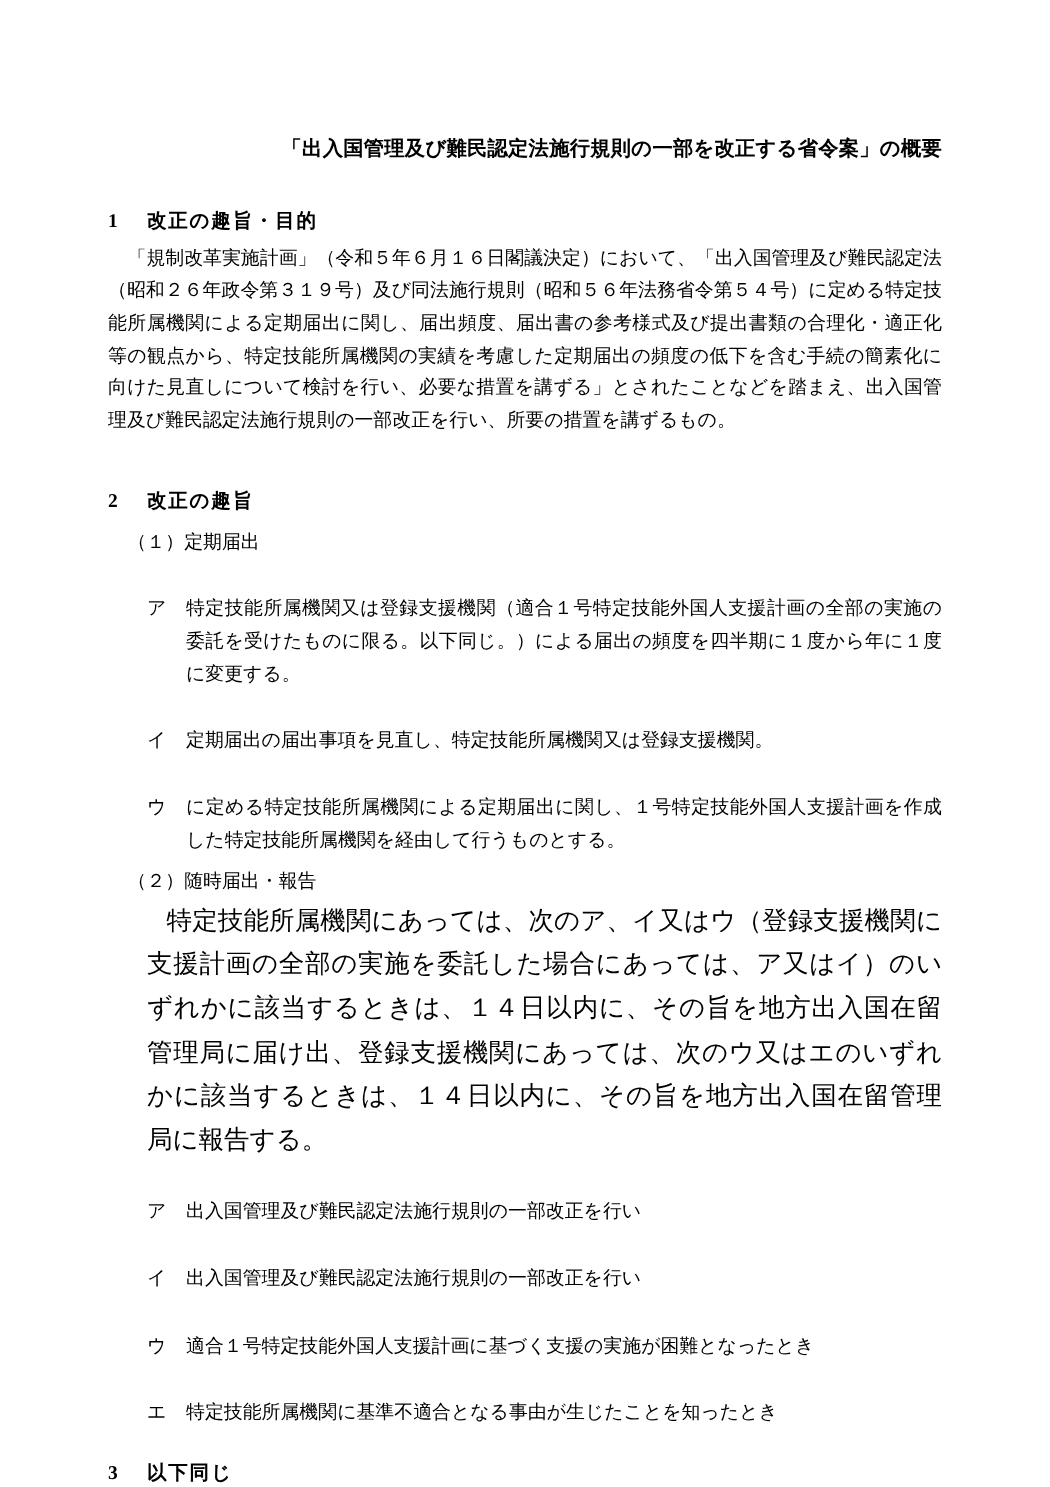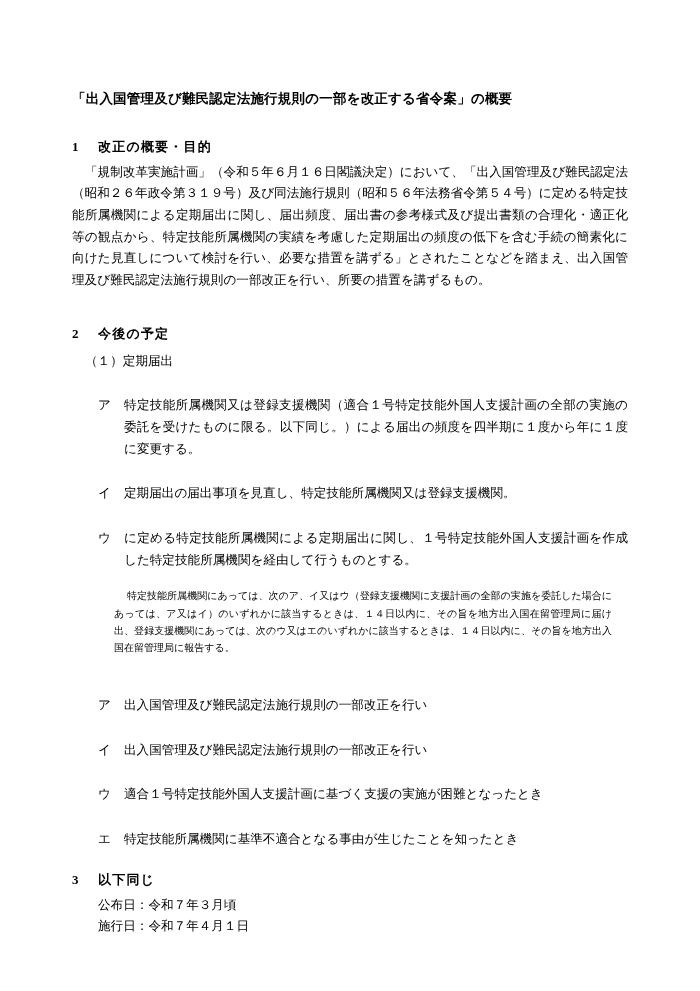--- a/index.html
+++ b/index.html
@@ -15,21 +15,21 @@
     -webkit-font-smoothing: antialiased;
   }
   .page {
     position: relative;
     width: 700px;
     height: 991px;
     box-sizing: border-box;
     padding: 88px 72px 40px 72px;
   }
   .doc-title {
-    text-align: left;
+    text-align: right;
     font-size: 13.5px;
     font-weight: bold;
     letter-spacing: 0.2px;
     margin: 0 0 26px 0;
     line-height: 1.6;
   }
   .section {
     margin-bottom: 4px;
   }
   .section-heading {
@@ -75,23 +75,23 @@
     flex: 0 0 auto;
     width: 26px;
   }
   .item .body {
     flex: 1 1 auto;
     text-align: justify;
     text-justify: inter-ideograph;
     margin-top: 23px;
   }
   .indent-para {
-    font-size: 10px;
+    font-size: 17px;
     line-height: 1.72;
-    margin: 16px;
+    margin: 0;
     padding-left: 26px;
     text-indent: 13px;
     text-align: justify;
     text-justify: inter-ideograph;
   }
   .schedule-line {
     font-size: 12.6px;
     line-height: 1.72;
     margin: 0;
     padding-left: 26px;
@@ -101,47 +101,48 @@
 </head>
 <body>
 
 <div class="page">
 
   <h1 class="doc-title">「出入国管理及び難民認定法施行規則の一部を改正する省令案」の概要</h1>
 
   <div class="section">
     <div class="section-heading">
       <span class="num">1</span>
-      <span class="txt">改正の概要・目的</span>
+      <span class="txt">改正の趣旨・目的</span>
     </div>
     <p class="para">「規制改革実施計画」（令和５年６月１６日閣議決定）において、「出入国管理及び難民認定法（昭和２６年政令第３１９号）及び同法施行規則（昭和５６年法務省令第５４号）に定める特定技能所属機関による定期届出に関し、届出頻度、届出書の参考様式及び提出書類の合理化・適正化等の観点から、特定技能所属機関の実績を考慮した定期届出の頻度の低下を含む手続の簡素化に向けた見直しについて検討を行い、必要な措置を講ずる」とされたことなどを踏まえ、出入国管理及び難民認定法施行規則の一部改正を行い、所要の措置を講ずるもの。</p>
   </div>
 
   <div class="gap-md"></div>
 
   <div class="section">
     <div class="section-heading">
       <span class="num">2</span>
-      <span class="txt">今後の予定</span>
+      <span class="txt">改正の趣旨</span>
     </div>
 
     <div class="sub-heading">（１）定期届出</div>
     <div class="item">
       <span class="marker">ア</span>
       <span class="body">特定技能所属機関又は登録支援機関（適合１号特定技能外国人支援計画の全部の実施の委託を受けたものに限る。以下同じ。）による届出の頻度を四半期に１度から年に１度に変更する。</span>
     </div>
     <div class="item">
       <span class="marker">イ</span>
       <span class="body">定期届出の届出事項を見直し、特定技能所属機関又は登録支援機関。</span>
     </div>
     <div class="item">
       <span class="marker">ウ</span>
       <span class="body">に定める特定技能所属機関による定期届出に関し、１号特定技能外国人支援計画を作成した特定技能所属機関を経由して行うものとする。</span>
     </div>
 
+    <div class="sub-heading">（２）随時届出・報告</div>
     <p class="indent-para">特定技能所属機関にあっては、次のア、イ又はウ（登録支援機関に支援計画の全部の実施を委託した場合にあっては、ア又はイ）のいずれかに該当するときは、１４日以内に、その旨を地方出入国在留管理局に届け出、登録支援機関にあっては、次のウ又はエのいずれかに該当するときは、１４日以内に、その旨を地方出入国在留管理局に報告する。</p>
     <div class="item">
       <span class="marker">ア</span>
       <span class="body">出入国管理及び難民認定法施行規則の一部改正を行い</span>
     </div>
     <div class="item">
       <span class="marker">イ</span>
       <span class="body">出入国管理及び難民認定法施行規則の一部改正を行い</span>
     </div>
     <div class="item">

